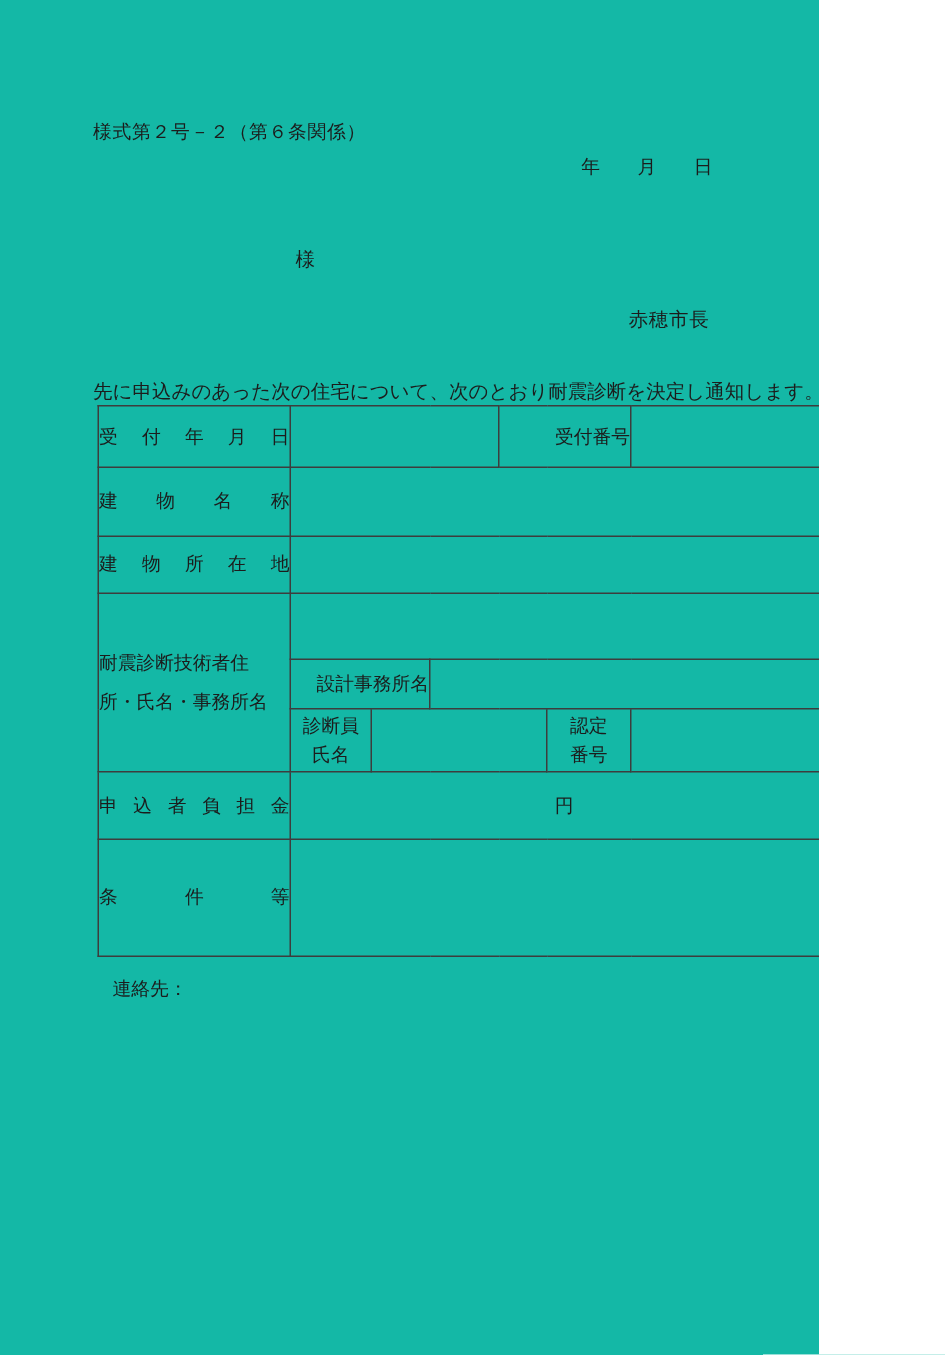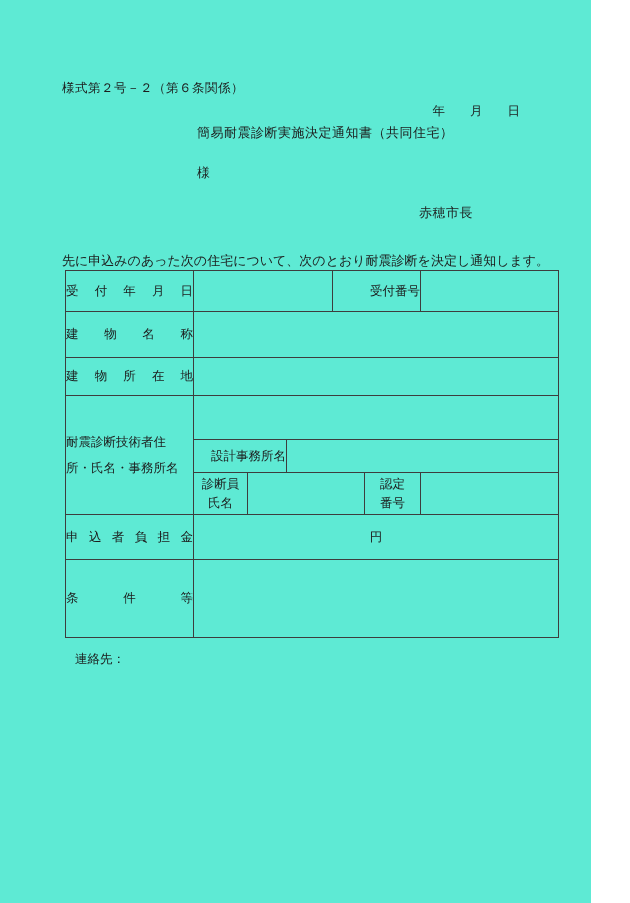--- a/index.html
+++ b/index.html
@@ -1,20 +1,20 @@
 <!DOCTYPE html>
 <html><head>
 <meta charset="utf-8">
 <style>
   html, body { margin: 0; padding: 0; background: #ffffff; }
   .page {
     position: relative;
-    width: 591px;
+    width: 546px;
     height: 903px;
-    background: #5eead4;
+    background: #14b8a6;
     font-family: "Liberation Serif", "DejaVu Serif", serif;
     color: #1c1c1c;
     font-size: 12.5px;
     overflow: hidden;
   }
   .abs { position: absolute; white-space: nowrap; }
 
   .form-number { left: 62px; top: 80px; letter-spacing: 0.5px; }
   .date-line   { right: 71px; top: 103px; }
   .doc-title   { left: 197px; top: 124px; font-size: 13px; letter-spacing: 0.5px; }
@@ -71,21 +71,20 @@
   .note-label { display: inline-block; width: 68px; }
   .note-text  { white-space: pre-line; }
 </style>
 </head>
 <body>
 
 <div class="page">
 
   <div class="abs form-number">様式第２号－２（第６条関係）</div>
   <div class="abs date-line">年　　月　　日</div>
-  <div class="abs doc-title">簡易耐震診断実施決定通知書（共同住宅）</div>
   <div class="abs addressee">様</div>
   <div class="abs issuer">赤穂市長</div>
   <div class="abs intro">先に申込みのあった次の住宅について、次のとおり耐震診断を決定し通知します。</div>
 
   <table class="form-table">
     <colgroup>
       <col style="width:128px">
       <col style="width:54px">
       <col style="width:39px">
       <col style="width:46px">

